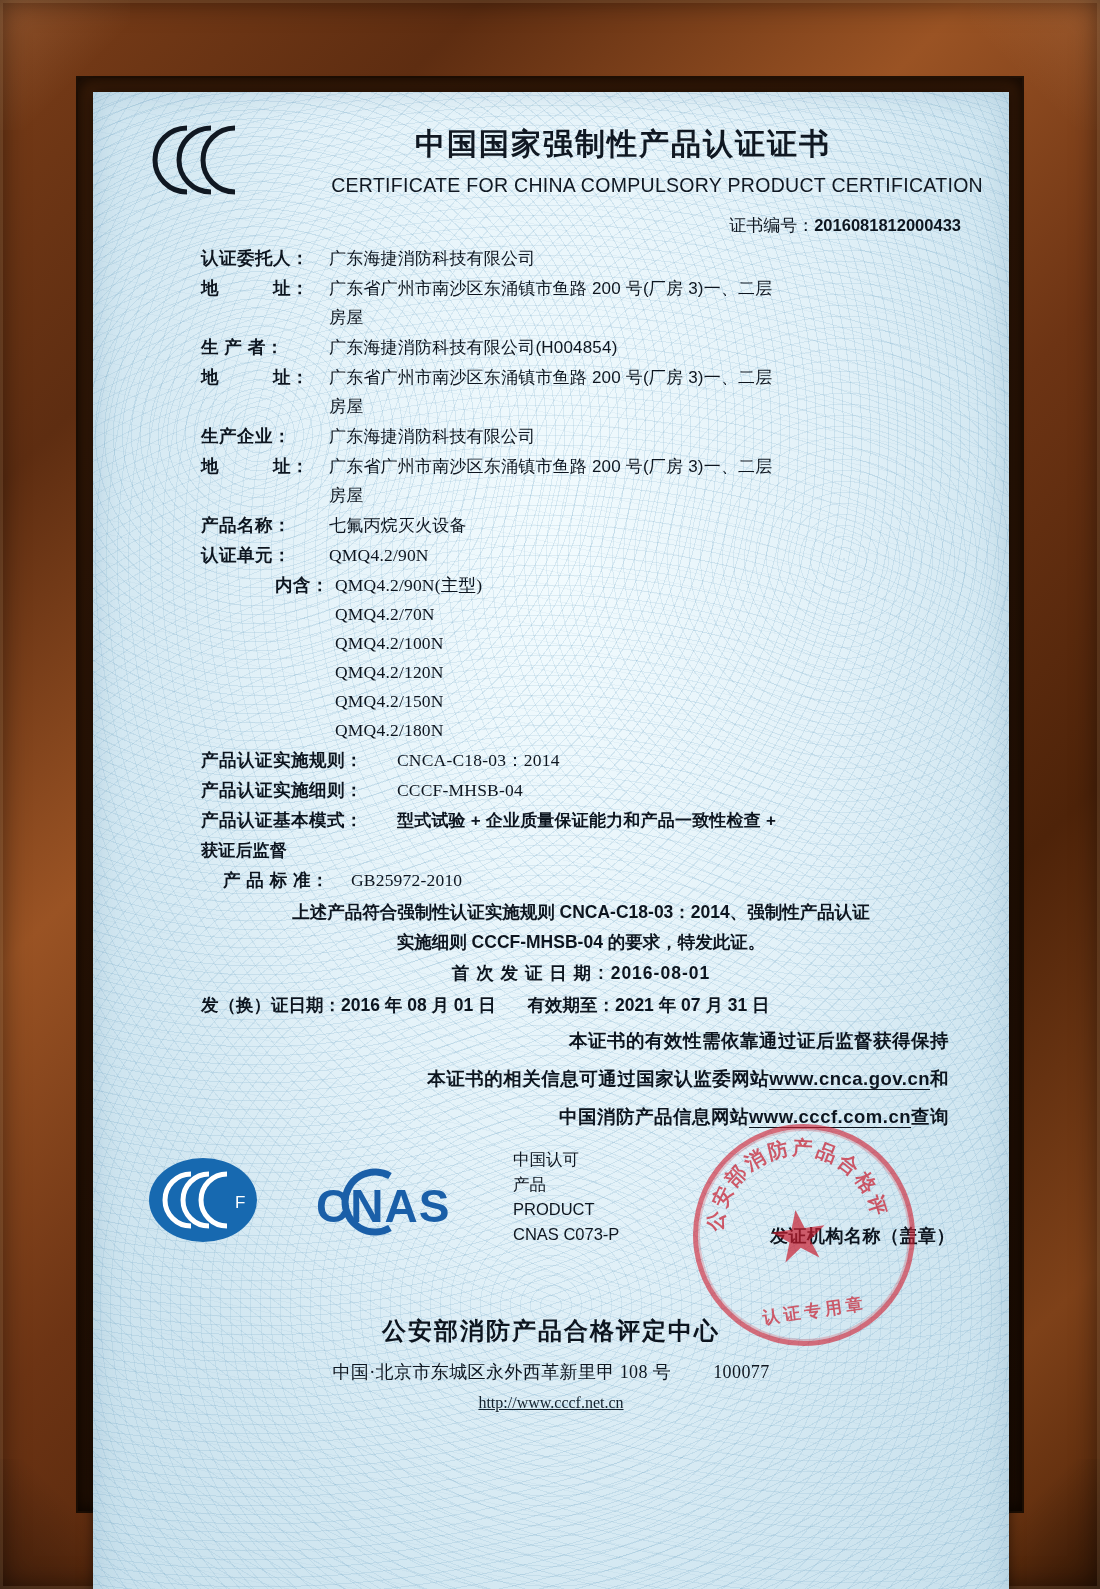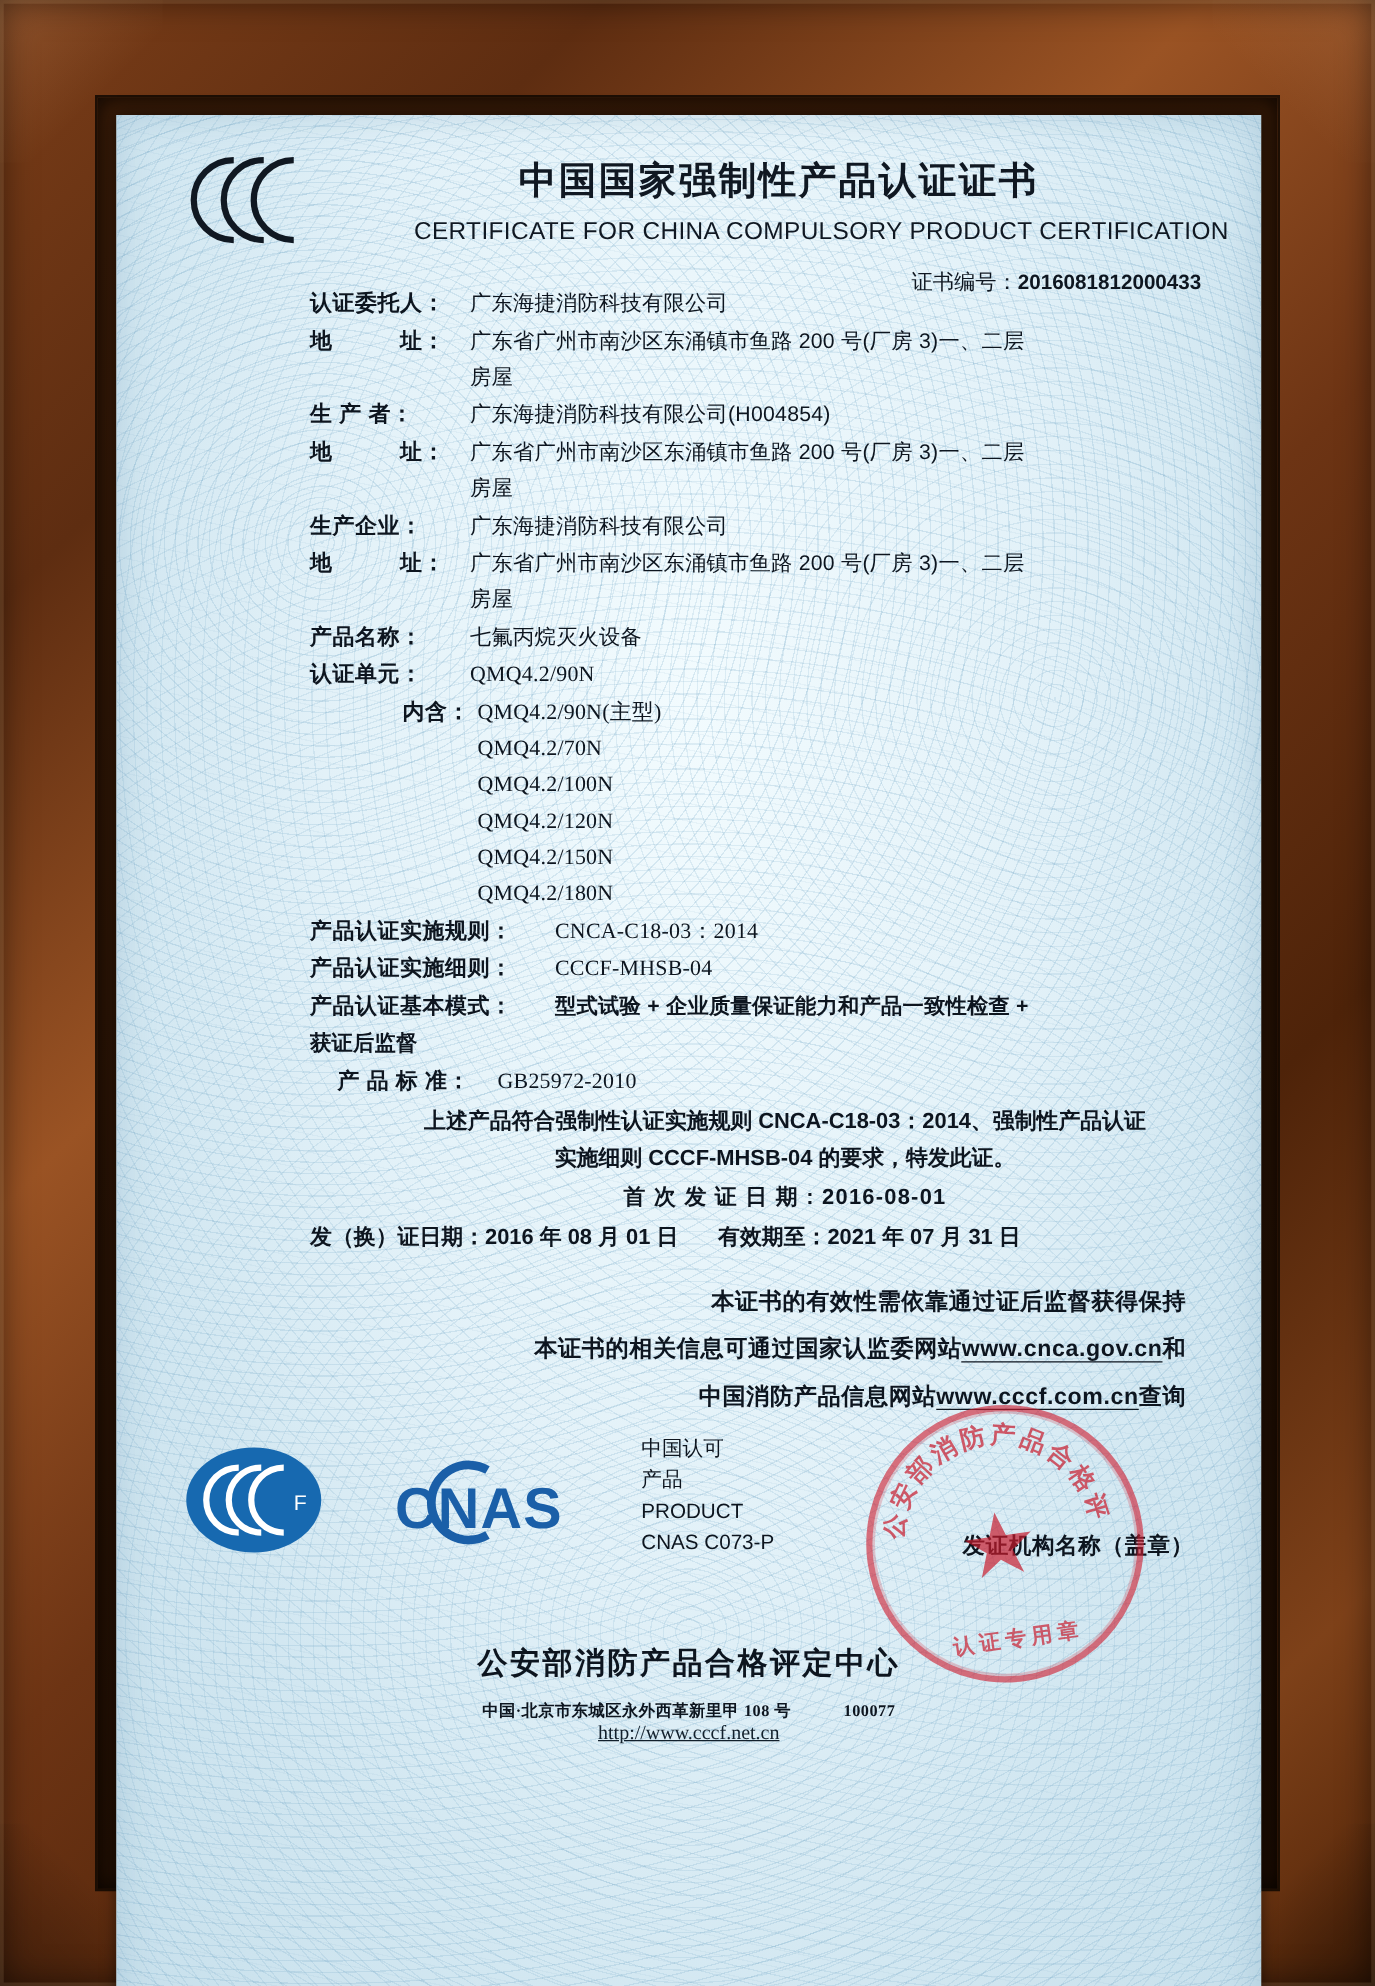--- a/index.html
+++ b/index.html
@@ -131,24 +131,23 @@
   .cert-no b {
     font-family: "Liberation Sans", sans-serif;
     font-weight: bold;
     font-size: 16.5px;
   }
 
   
   .rows {
     position: absolute;
     left: 108px;
-    top: 136px;
+    top: 152px;
     width: 760px;
     color: #0d151f;
-    margin-left: 47px;
   }
   .row {
     display: flex;
     align-items: flex-start;
     margin-bottom: 1px;
     line-height: 29px;
   }
   .row .lab {
     flex: 0 0 128px;
     font-family: "Liberation Sans", sans-serif;
@@ -301,29 +300,29 @@
   .footer .org {
     font-family: "Liberation Sans", sans-serif;
     font-weight: bold;
     font-size: 24px;
     letter-spacing: 2px;
     line-height: 34px;
   }
   .footer .addr {
     margin-top: 12px;
     font-family: "Liberation Serif", serif;
-    font-size: 13px;
+    font-size: 18px;
     letter-spacing: 0.4px;
-    font-weight: bold;
   }
   .footer .addr .zip {
     margin-left: 42px;
     font-family: "Liberation Serif", serif;
   }
   .footer .web {
+    margin-top: 10px;
     font-family: "Liberation Serif", serif;
     font-size: 16px;
     text-decoration: underline;
     color: #12202c;
   }
 </style>
 </head>
 <body>
 
 <div class="frame">

